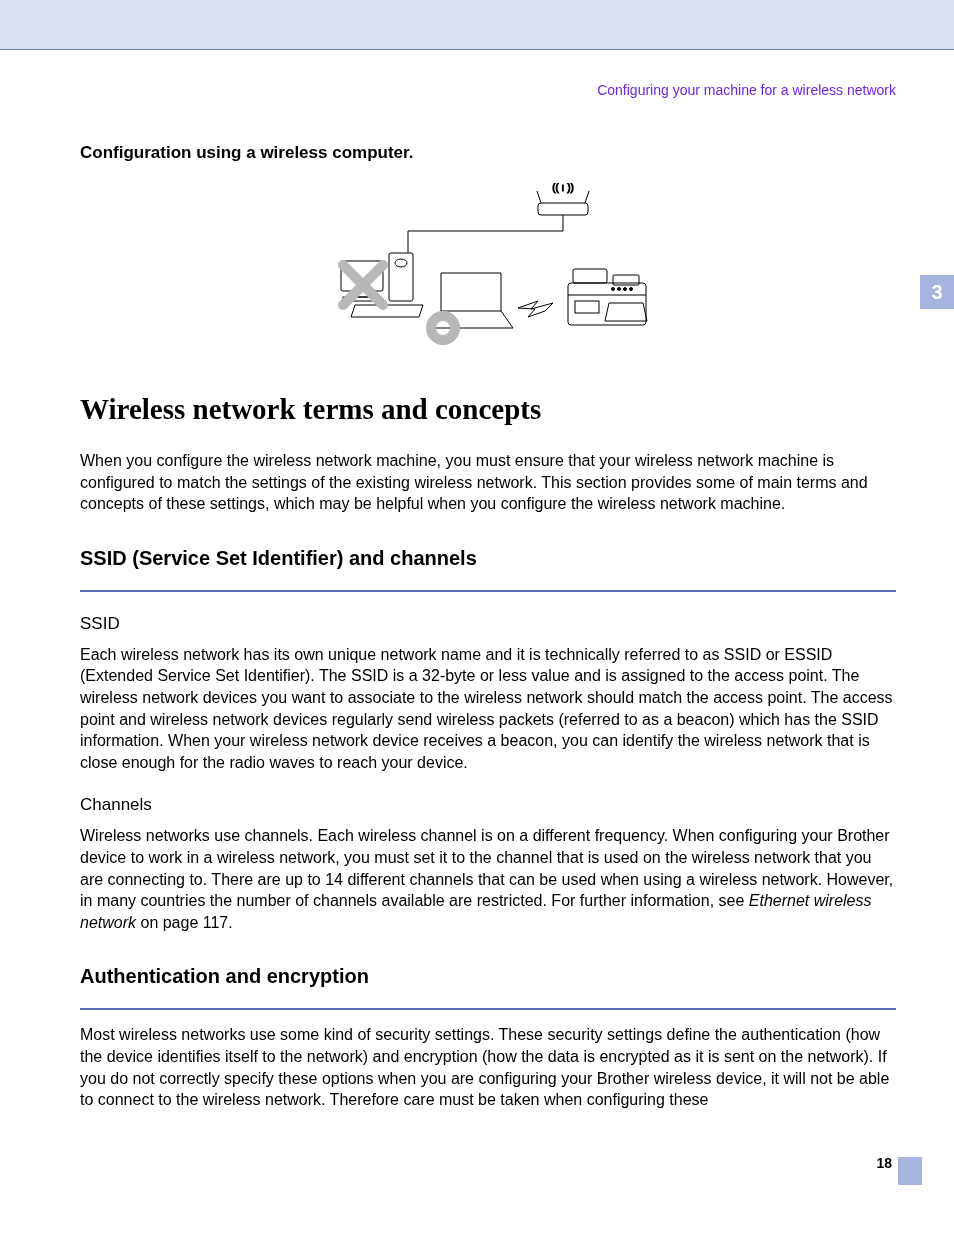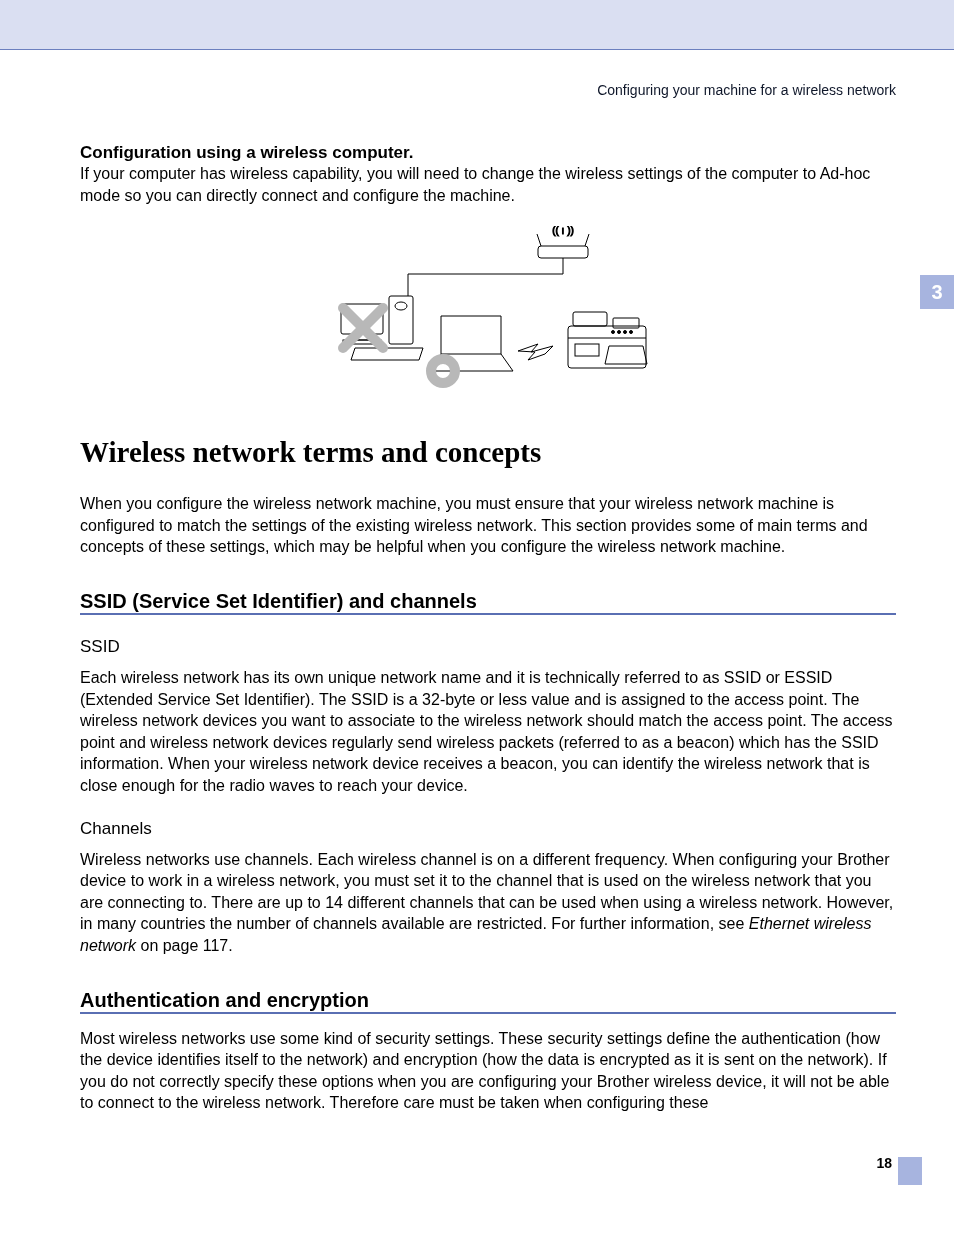--- a/index.html
+++ b/index.html
@@ -27,21 +27,21 @@
     color: #fff;
     font-weight: bold;
     font-size: 20px;
     display: flex;
     align-items: center;
     justify-content: center;
   }
   .page-header {
     text-align: right;
     font-size: 14px;
-    color: #0f172a;
+    color: #6d28d9;
     margin: 32px 58px 0 0;
   }
   .content {
     padding: 0 58px 0 80px;
   }
   .h4 {
     font-size: 17px;
     font-weight: bold;
     margin-top: 45px;
   }
@@ -57,21 +57,21 @@
     font-size: 29px;
     font-weight: bold;
     margin-top: 40px;
     margin-bottom: 24px;
     font-family: Liberation Serif, serif;
   }
   .h2 {
     font-size: 20px;
     font-weight: bold;
     margin-top: 32px;
-    padding-bottom: 0;
+    padding-bottom: 20px;
     border-bottom: 2px solid #5a6fb3;
     margin-bottom: 14px;
   }
   .h3 {
     font-size: 17px;
     font-weight: normal;
     margin-top: 22px;
     margin-bottom: 10px;
   }
   .italic { font-style: italic; }
@@ -98,21 +98,20 @@
 
 <div class="chapter-tab">
   <span>3</span>
 </div>
 
 <div class="page-header">Configuring your machine for a wireless network</div>
 
 <div class="content">
 
   <div class="h4">Configuration using a wireless computer.</div>
-  <div class="body-text">If your computer has wireless capability, you will need to change the wireless settings of the computer to Ad-hoc mode so you can directly connect and configure the machine.</div>
 
   <svg class="diagram" width="350" height="170" viewBox="0 0 350 170">
 
     <g stroke="#000" fill="none" stroke-width="1">
       <rect x="225" y="20" width="50" height="12" rx="3"></rect>
       <line x1="228" y1="20" x2="224" y2="8"></line>
       <line x1="272" y1="20" x2="276" y2="8"></line>
       <text x="250" y="8" font-size="10" text-anchor="middle" fill="#000">(( ı ))</text>
       <path d="M250 32 L250 48 L95 48 L95 70"></path>
     </g>

